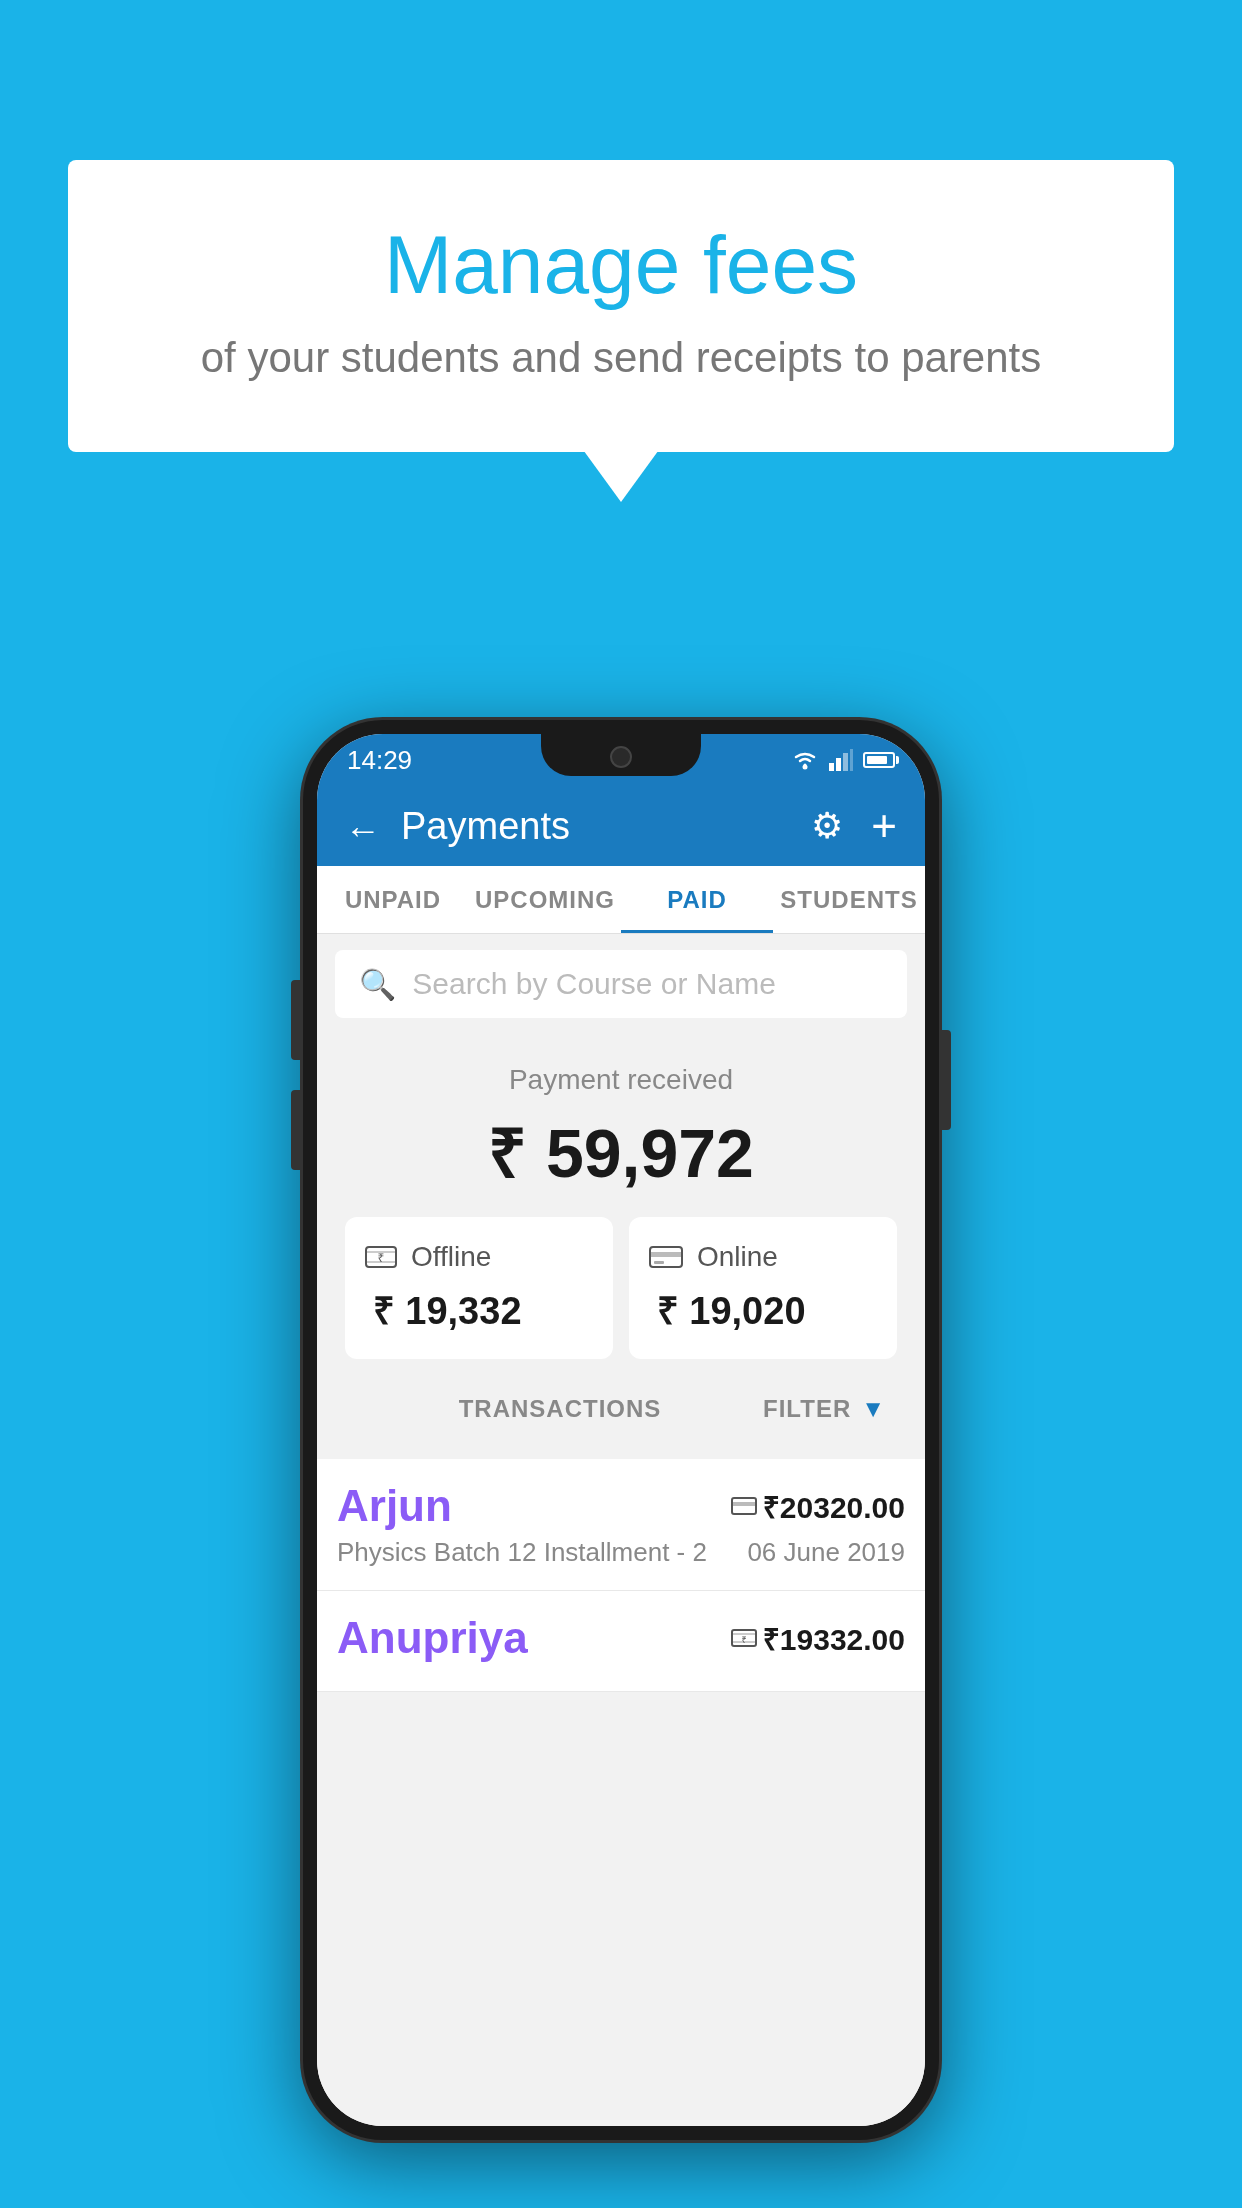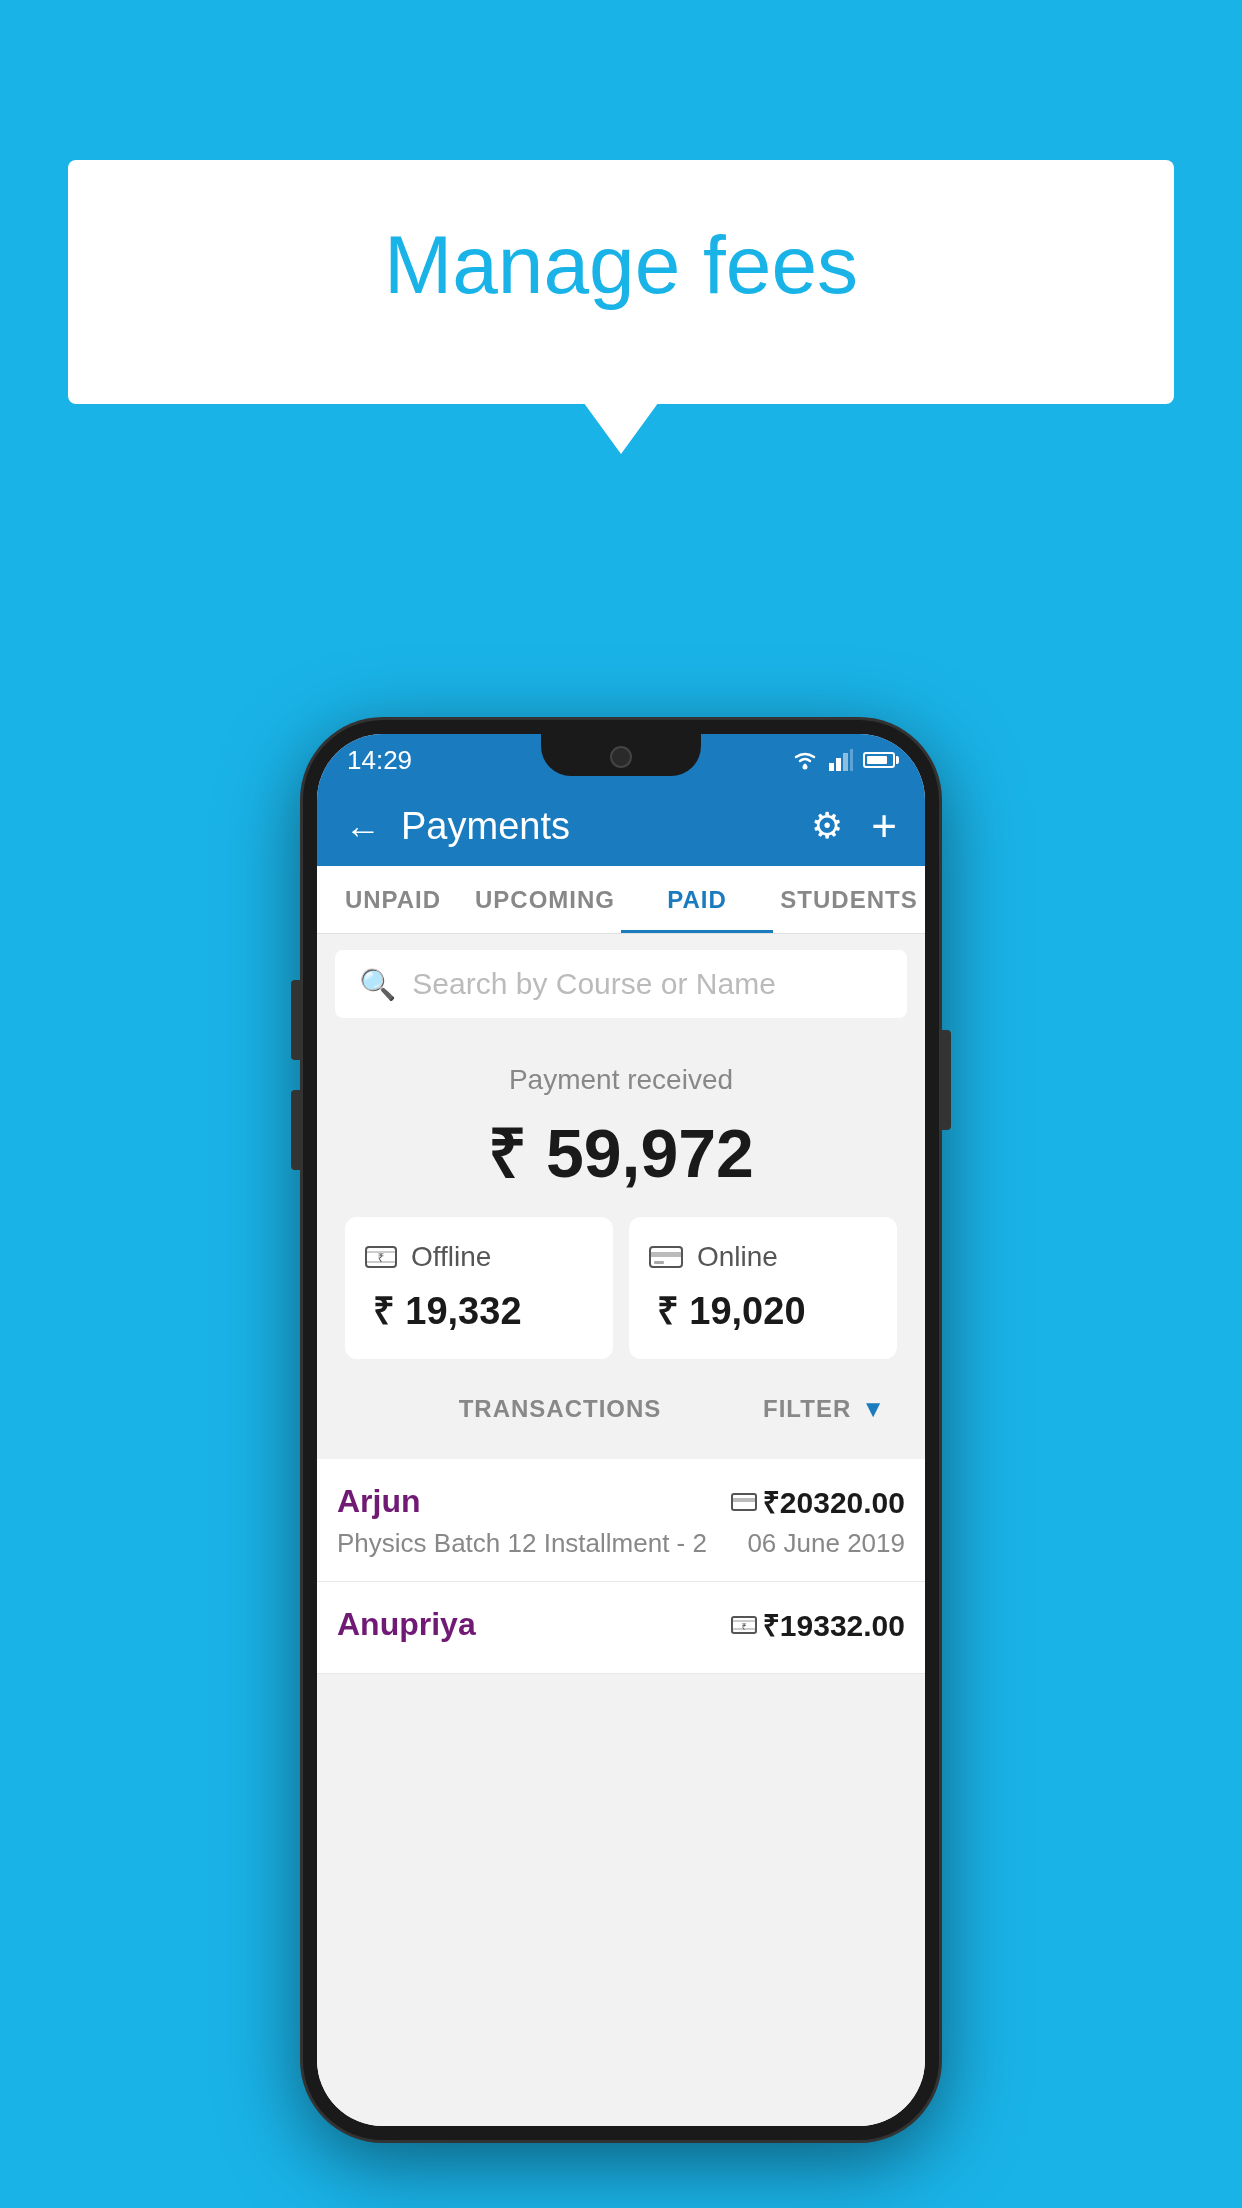--- a/index.html
+++ b/index.html
@@ -406,23 +406,23 @@
     }
 
     .transaction-row-top {
       display: flex;
       align-items: center;
       justify-content: space-between;
       margin-bottom: 6px;
     }
 
     .transaction-name {
-      font-size: 32px;
+      font-size: 44px;
       font-weight: 600;
-      color: #701a75;
+      color: #8b5cf6;
     }
 
     .transaction-amount-area {
       display: flex;
       align-items: center;
       gap: 6px;
     }
 
     .transaction-amount {
       font-size: 30px;
@@ -446,20 +446,21 @@
       color: #888;
     }
   </style>
 </head>
 <body>
 
 <div style="position:absolute;top:0;left:0;width:100%;height:100%;background:#1ab3e8;"></div>
 
 <div class="speech-bubble">
   <div class="bubble-title">Manage fees</div>
+  <div class="bubble-subtitle">of your students and send receipts to parents</div>
 </div>
 
 <div class="phone-wrapper">
   <div class="phone-frame">
     <div class="phone-btn-vol"></div>
     <div class="phone-btn-vol2"></div>
     <div class="phone-btn-power"></div>
 
     <div class="phone-screen">
 

